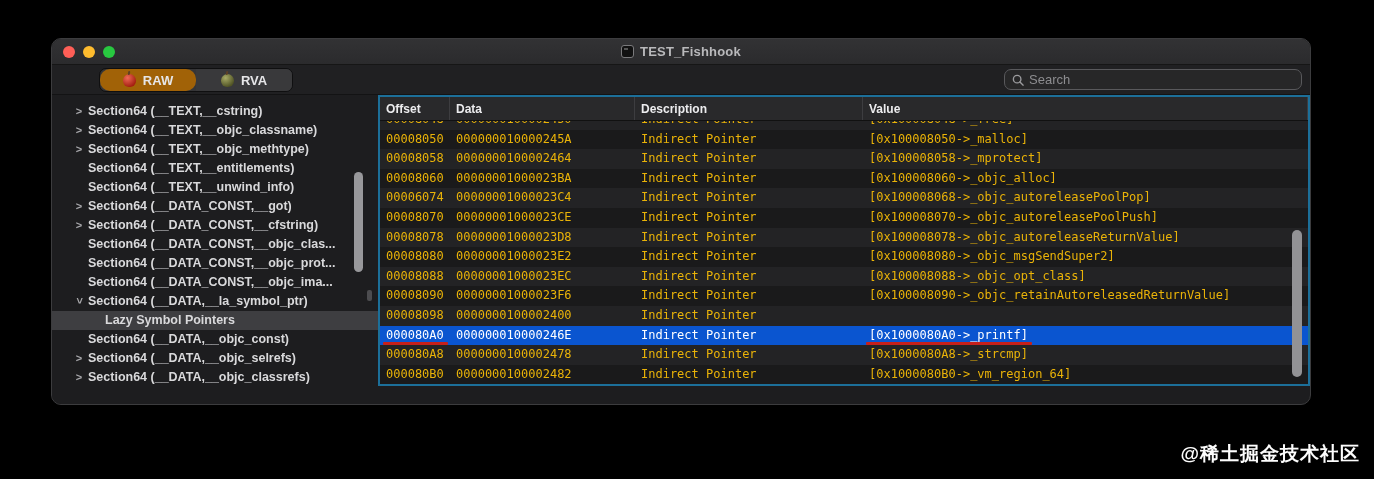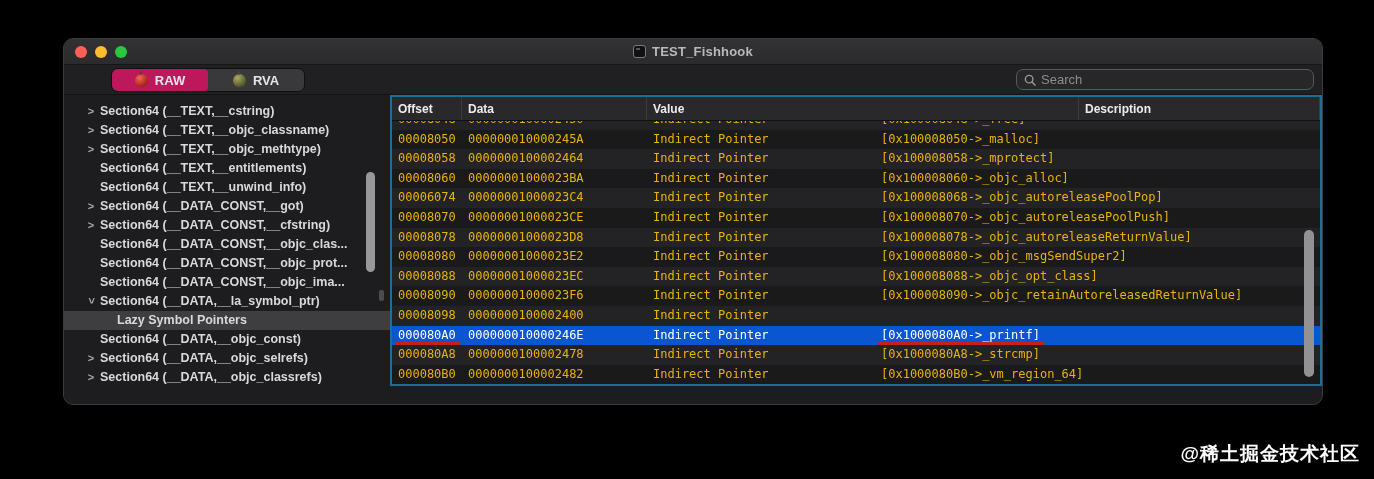--- a/index.html
+++ b/index.html
@@ -1,40 +1,40 @@
 <!DOCTYPE html>
 <html><head>
 <meta charset="utf-8">
 <style>
   * { margin:0; padding:0; box-sizing:border-box; }
   html,body { width:1374px; height:479px; background:#000; overflow:hidden;
               font-family:"Liberation Sans", sans-serif; }
 
   
-  .window { position:absolute; left:63px; top:38px; width:1260px; height:367px;
+  .window { position:absolute; left:51px; top:38px; width:1260px; height:367px;
             background:#1d1d1f; border-radius:10px; overflow:hidden;
             box-shadow:0 18px 40px rgba(0,0,0,.65); border:1px solid #3c3c3e; }
 
   .titlebar { position:relative; height:26px; background:linear-gradient(#323234,#2b2b2d);
               border-bottom:1px solid #161616; display:flex; align-items:center; justify-content:center; }
   .lights { position:absolute; left:11px; top:0; height:100%; display:flex; align-items:center; gap:8px; }
   .light { width:12px; height:12px; border-radius:50%; }
   .titlegroup { display:flex; align-items:center; gap:6px; }
   .app-icon { width:13px; height:13px; border-radius:3px; background:#111;
               border:1.5px solid #7a7a7c; position:relative; }
   .app-icon::after { content:""; position:absolute; left:2px; top:2px; width:4px; height:2px; background:#555; }
   .title-text { color:#b9b9bb; font-size:13px; font-weight:bold; letter-spacing:.2px; }
 
   
   .toolbar { position:relative; height:30px; background:#202022; border-bottom:1px solid #131314; }
   .segmented { position:absolute; left:47px; top:3px; height:24px; display:flex;
                border:1px solid #0f0f10; border-radius:7px; overflow:hidden; background:#353537; }
   .segment { width:96px; display:flex; align-items:center; justify-content:center; gap:7px;
              color:#e6e6e8; font-size:13px; font-weight:bold; cursor:default; background:#39393b; }
-  .segment.selected { background:#be185d; border-radius:4px; }
+  .segment.selected { background:#a16207; border-radius:10px; }
   .apple { width:13px; height:13px; border-radius:50% 50% 46% 46%; position:relative; }
   .apple::before { content:""; position:absolute; left:5px; top:-3px; width:2px; height:4px;
                    background:#5d4026; border-radius:1px; transform:rotate(12deg); }
   .apple.red   { background:radial-gradient(circle at 35% 30%, #ef6a57, #a31d10 75%); }
   .apple.green { background:radial-gradient(circle at 35% 30%, #a8ab66, #4f5224 75%); }
 
   .search { position:absolute; right:8px; top:4px; width:298px; height:21px;
             border:1px solid #59595c; border-radius:7px; background:rgba(255,255,255,.03);
             display:flex; align-items:center; padding:0 7px; gap:5px; }
   .search input { flex:1; background:transparent; border:none; outline:none;
@@ -187,25 +187,25 @@
       </div>
 
       <div class="table">
         <div class="thead" id="thead">
             <div class="th" style="width: 70px;">
               <span>Offset</span>
             </div>
             <div class="th" style="width: 185px;">
               <span>Data</span>
             </div>
+            <div class="th" style="width: 228px;">
+              <span>Description</span>
+            </div>
             <div class="th" style="width: 432px;">
               <span>Value</span>
-            </div>
-            <div class="th" style="width: 228px;">
-              <span>Description</span>
             </div>
           </div>
         <div class="tbody">
           <div class="rows" id="rows">
               <div class="tr even">
                 <div class="td" style="width: 70px;"><span>00008048</span></div>
                 <div class="td" style="width: 185px;"><span>0000000100002450</span></div>
                 <div class="td" style="width: 228px;"><span>Indirect Pointer</span></div>
                 <div class="td" style="width: 432px;"><span>[0x100008048-&gt;_free]</span></div>
               </div>

